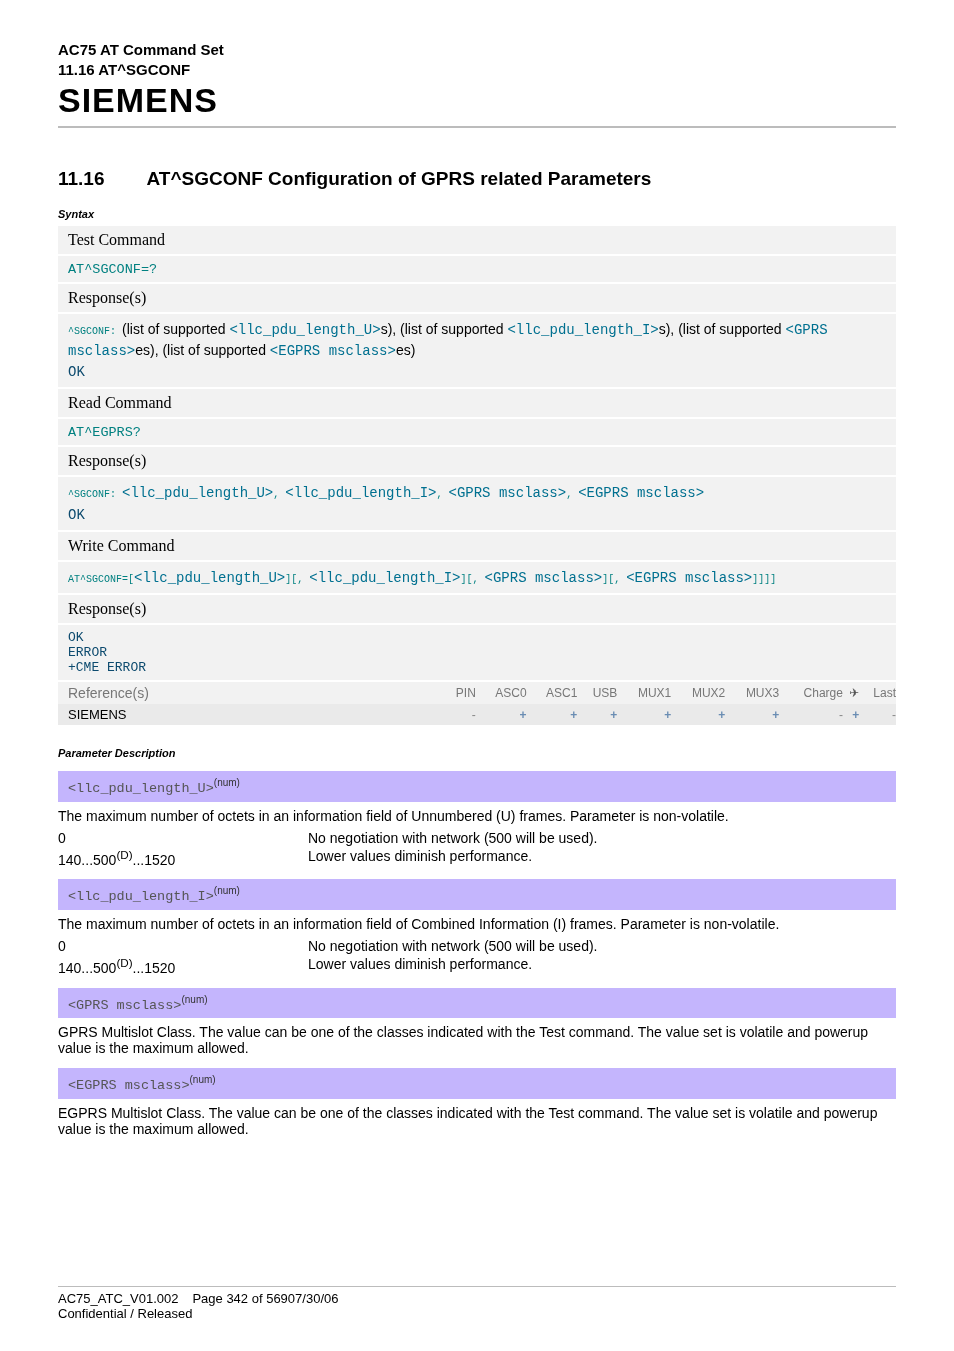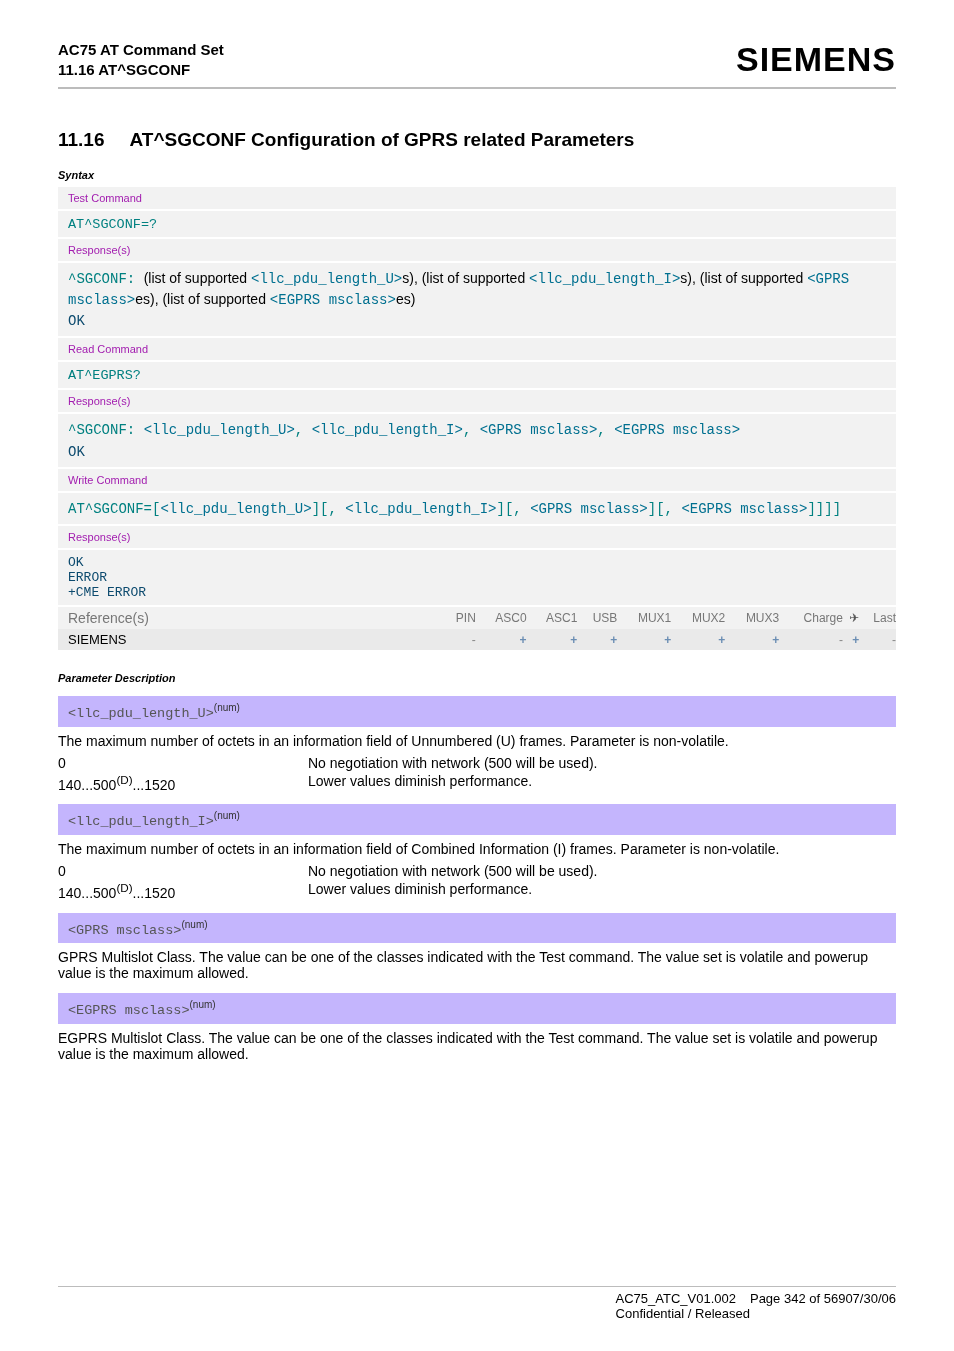--- a/index.html
+++ b/index.html
@@ -16,47 +16,48 @@
     min-height: 1351px;
     position: relative;
   }
   .header {
     display: flex;
     justify-content: space-between;
     align-items: flex-start;
     border-bottom: 2px solid #bcbcbc;
     padding-bottom: 6px;
     margin-bottom: 40px;
+    flex-direction: column;
   }
   .header-left { font-weight: bold; font-size: 15px; line-height: 1.35; }
   .brand { font-family: Arial, sans-serif; font-weight: 900; font-size: 34px; letter-spacing: 1px; color: #000; }
   h2.section-title { font-size: 19px; font-weight: bold; margin-bottom: 18px; }
-  h2.section-title .num { display: inline-block; margin-right: 25px; }
+  h2.section-title .num { display: inline-block; margin-right: 42px; }
   .subhead { font-style: italic; font-weight: bold; font-size: 11px; margin-bottom: 6px; margin-top: 4px; }
   .box { background: #f2f2f2; padding: 5px 10px; font-size: 13px; margin-bottom: 2px; }
   .box + .box { margin-top: 0; }
-  .label-row { color: #a21caf; font-size: 11px; }
+  .label-row { color: #000000; font-size: 16px; font-family: Liberation Serif, serif; }
   .cmd { font-family: "Courier New", monospace; font-size: 13.5px; color: #008080; }
   .param-link { font-family: "Courier New", monospace; color: #007090; }
   .ok { font-family: "Courier New", monospace; color: #0c4a6e; }
   .ref-header { color: #777; }
   .plus { color: #6a8db3; font-weight: bold; text-align: center; }
   .dash { color: #888; text-align: center; }
   .arrow { font-family: Arial; color: #555; }
   .param-box { background: #c4b5fd; padding: 6px 10px; font-family: "Courier New", monospace; font-size: 13.5px; color: #555; margin-top: 12px; margin-bottom: 6px; }
   .param-box sup { font-family: Arial; font-size: 10px; color: #333; }
   .param-desc { font-size: 14px; margin-bottom: 6px; }
   .val-row { display: flex; font-size: 14px; margin-bottom: 2px; }
   .val-key { width: 250px; flex-shrink: 0; }
-  .footer { display: flex; justify-content: flex-end; font-size: 13px;
+  .footer { display: flex; justify-content: flex-start; font-size: 13px;
             position: absolute; bottom: 30px; left: 58px; right: 58px;
             border-top: 1.5px solid #bcbcbc; padding-top: 4px; }
   .sgroup { margin-bottom: 22px; }
   .inline-mix { font-size: 14px; line-height: 1.45; }
-  .inline-mix .cmd { font-size: 14px; font-family: Liberation Mono, monospace; }
+  .inline-mix .cmd { font-size: 10px; font-family: Liberation Mono, monospace; }
   table.matrix { border-collapse: collapse; width: 100%; font-size: 12px; }
   table.matrix td, table.matrix th { padding: 3px 0; text-align: right; }
   table.matrix .lcell { text-align: left; width: 46%; font-size: 14px; color: #777; padding-left: 10px;}
   table.matrix .lcell2 { text-align: left; width: 46%; font-size: 13px; padding-left: 10px;}
 </style>
 </head>
 <body>
 
 <div class="page">
 

